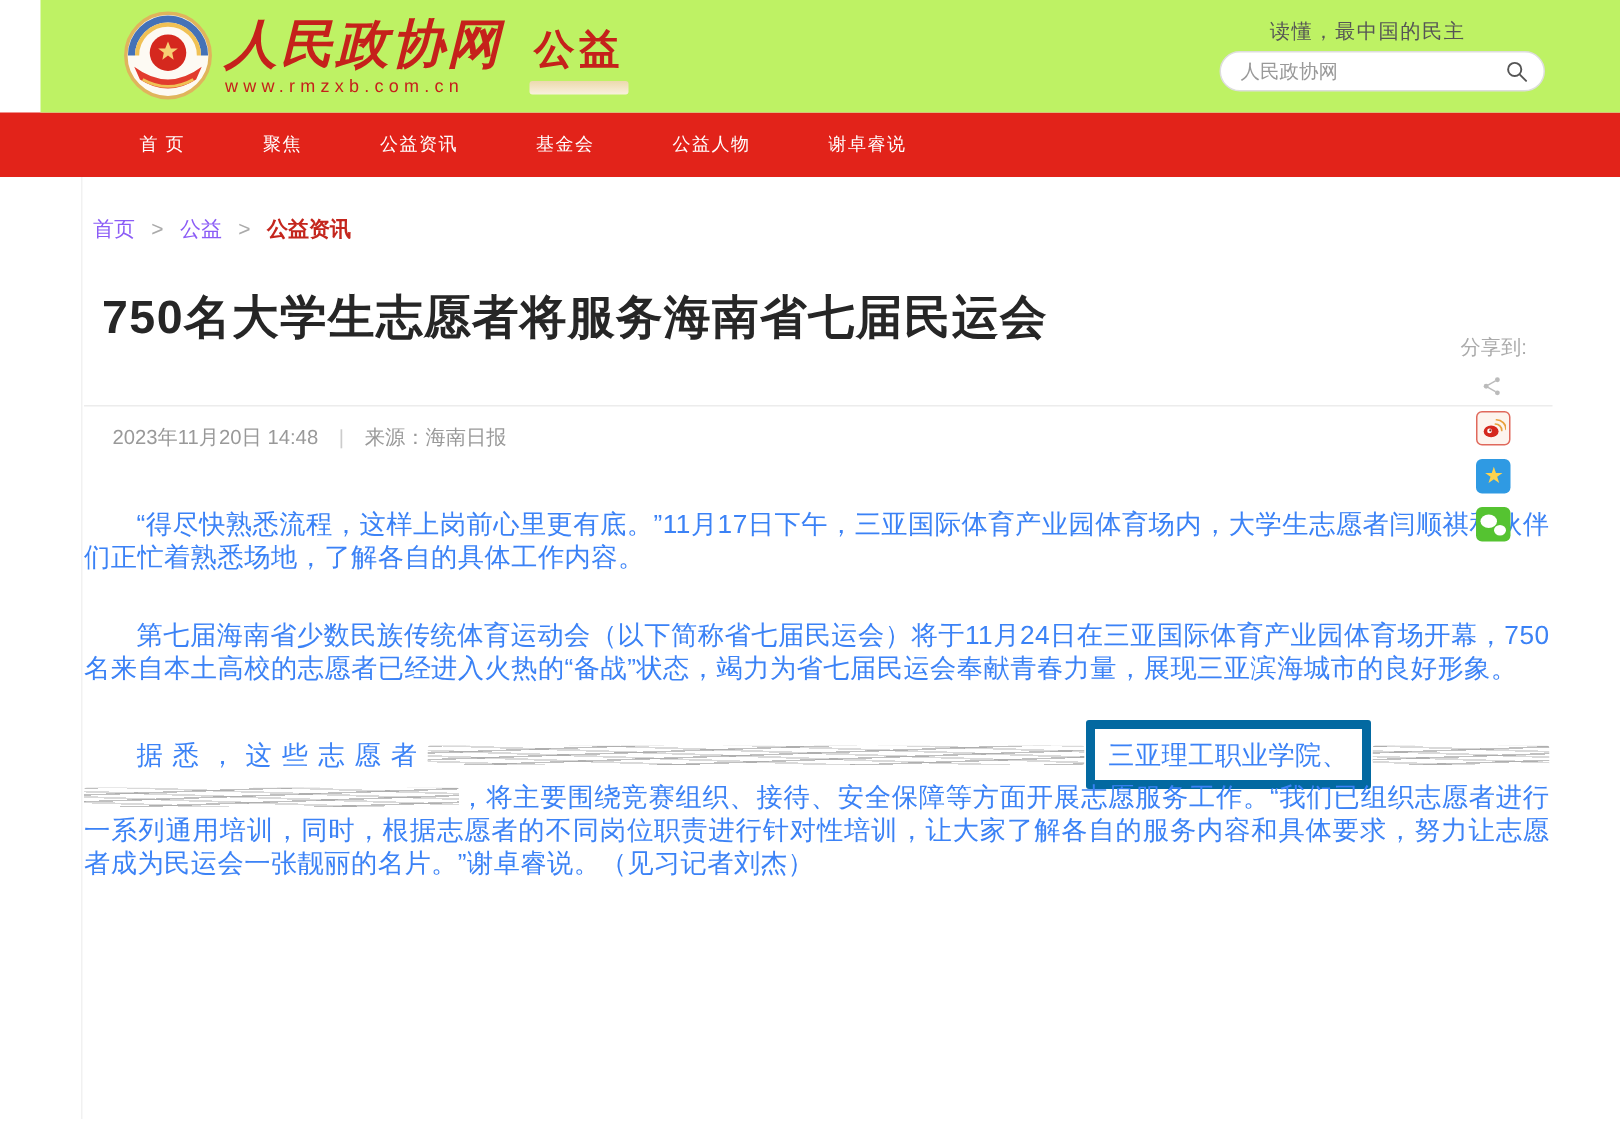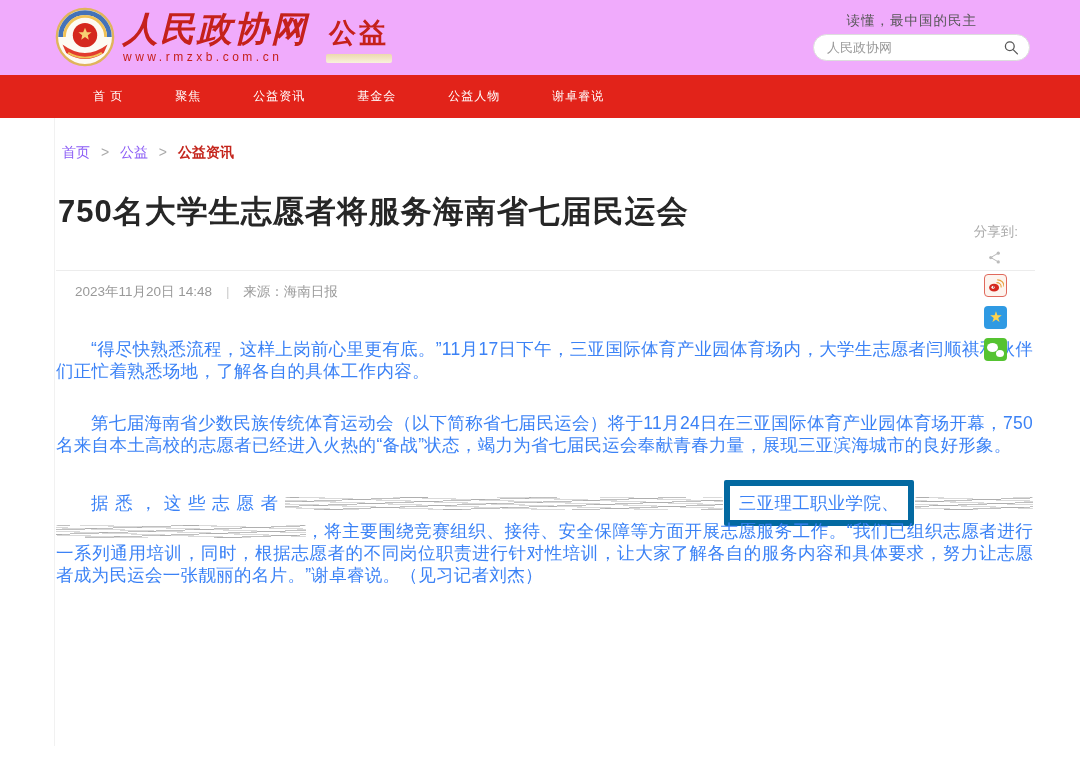--- a/index.html
+++ b/index.html
@@ -1,20 +1,20 @@
 <!DOCTYPE html>
 <html><head>
 <meta charset="utf-8">
 <style>
   * { margin:0; padding:0; box-sizing:border-box; }
   body { font-family:"Liberation Sans","DejaVu Sans",sans-serif; background:#fff; }
   .page { position:relative; width:1080px; height:760px; background:#fff; overflow:hidden; }
 
   
-  .hdr { position:relative; height:75px; background:#f0abfc; }
+  .hdr { position:relative; height:75px; background:#bef264;margin-left:27px; }
   .logo { position:absolute; left:55px; top:7px; display:flex; align-items:flex-start; cursor:pointer; }
   .emblem { width:60px; height:60px; }
   .logo-text { margin-left:8px; margin-top:4px; }
   .site-name { font-size:35px; font-weight:bold; font-style:italic; color:#c5211b; letter-spacing:2px; line-height:38px; font-family:"Liberation Serif","DejaVu Serif",serif; }
   .site-url { font-size:12px; font-weight:normal; color:#c5211b; letter-spacing:3.5px; margin-top:1px; }
   .channel { margin-left:18px; margin-top:8px; text-align:center; }
   .channel-label { font-size:27px; font-weight:bold; color:#c5211b; letter-spacing:3px; }
   .gold-bar { display:block; width:66px; height:9px; margin-top:3px; border-radius:2px;
               background:linear-gradient(to bottom,#ecd9ae,#f9f1dd); }
   .tagline { position:absolute; right:103px; top:12px; font-size:13.5px; color:#555; letter-spacing:1px; }
@@ -27,21 +27,21 @@
   
   .nav { height:43px; background:#e2231a; display:flex; align-items:center; padding-left:93px; gap:52px; }
   .nav a { color:#fff; font-size:12px; text-decoration:none; letter-spacing:1px; cursor:pointer; }
 
   
   .main { margin-left:54px; width:981px; border-left:1px solid #f1f1f1; padding-left:1px; min-height:628px; }
   .crumbs { padding:26px 0 0 6px; font-size:14px; color:#999; }
   .crumbs a { color:#8b5cf6; text-decoration:none; cursor:pointer; }
   .crumbs .sep { margin:0 7px; color:#aaa; }
   .crumbs .cur { color:#c4261d; font-weight:bold; }
-  h1.title { margin:29px 0 0 2px; font-size:31px; color:#262626; letter-spacing:1px; font-weight:bold; }
+  h1.title { margin:29px 0 0 12px; font-size:31px; color:#262626; letter-spacing:1px; font-weight:bold; }
   .divider { margin-top:37px; border-top:1px solid #ececec; }
   .meta-row { height:41px; display:flex; align-items:center; justify-content:space-between; }
   .meta-left { padding-left:19px; font-size:13.5px; color:#999; }
   .meta-left .bar { margin:0 10px; color:#ccc; }
   .share { display:flex; align-items:center; gap:9px; padding-right:17px;flex-direction:column; }
   .share-label { font-size:13.5px; color:#aaa; }
   .share-nodes { width:15px; height:15px; margin-right:2px; cursor:pointer; }
   .si { width:23px; height:23px; border-radius:4px; display:flex; align-items:center; justify-content:center; cursor:pointer; }
   .si.weibo { background:#fdf4ee; border:1px solid #e0695c; }
   .si.qzone { background:#2f9ae3; color:#ffd34d; font-size:15px; }

